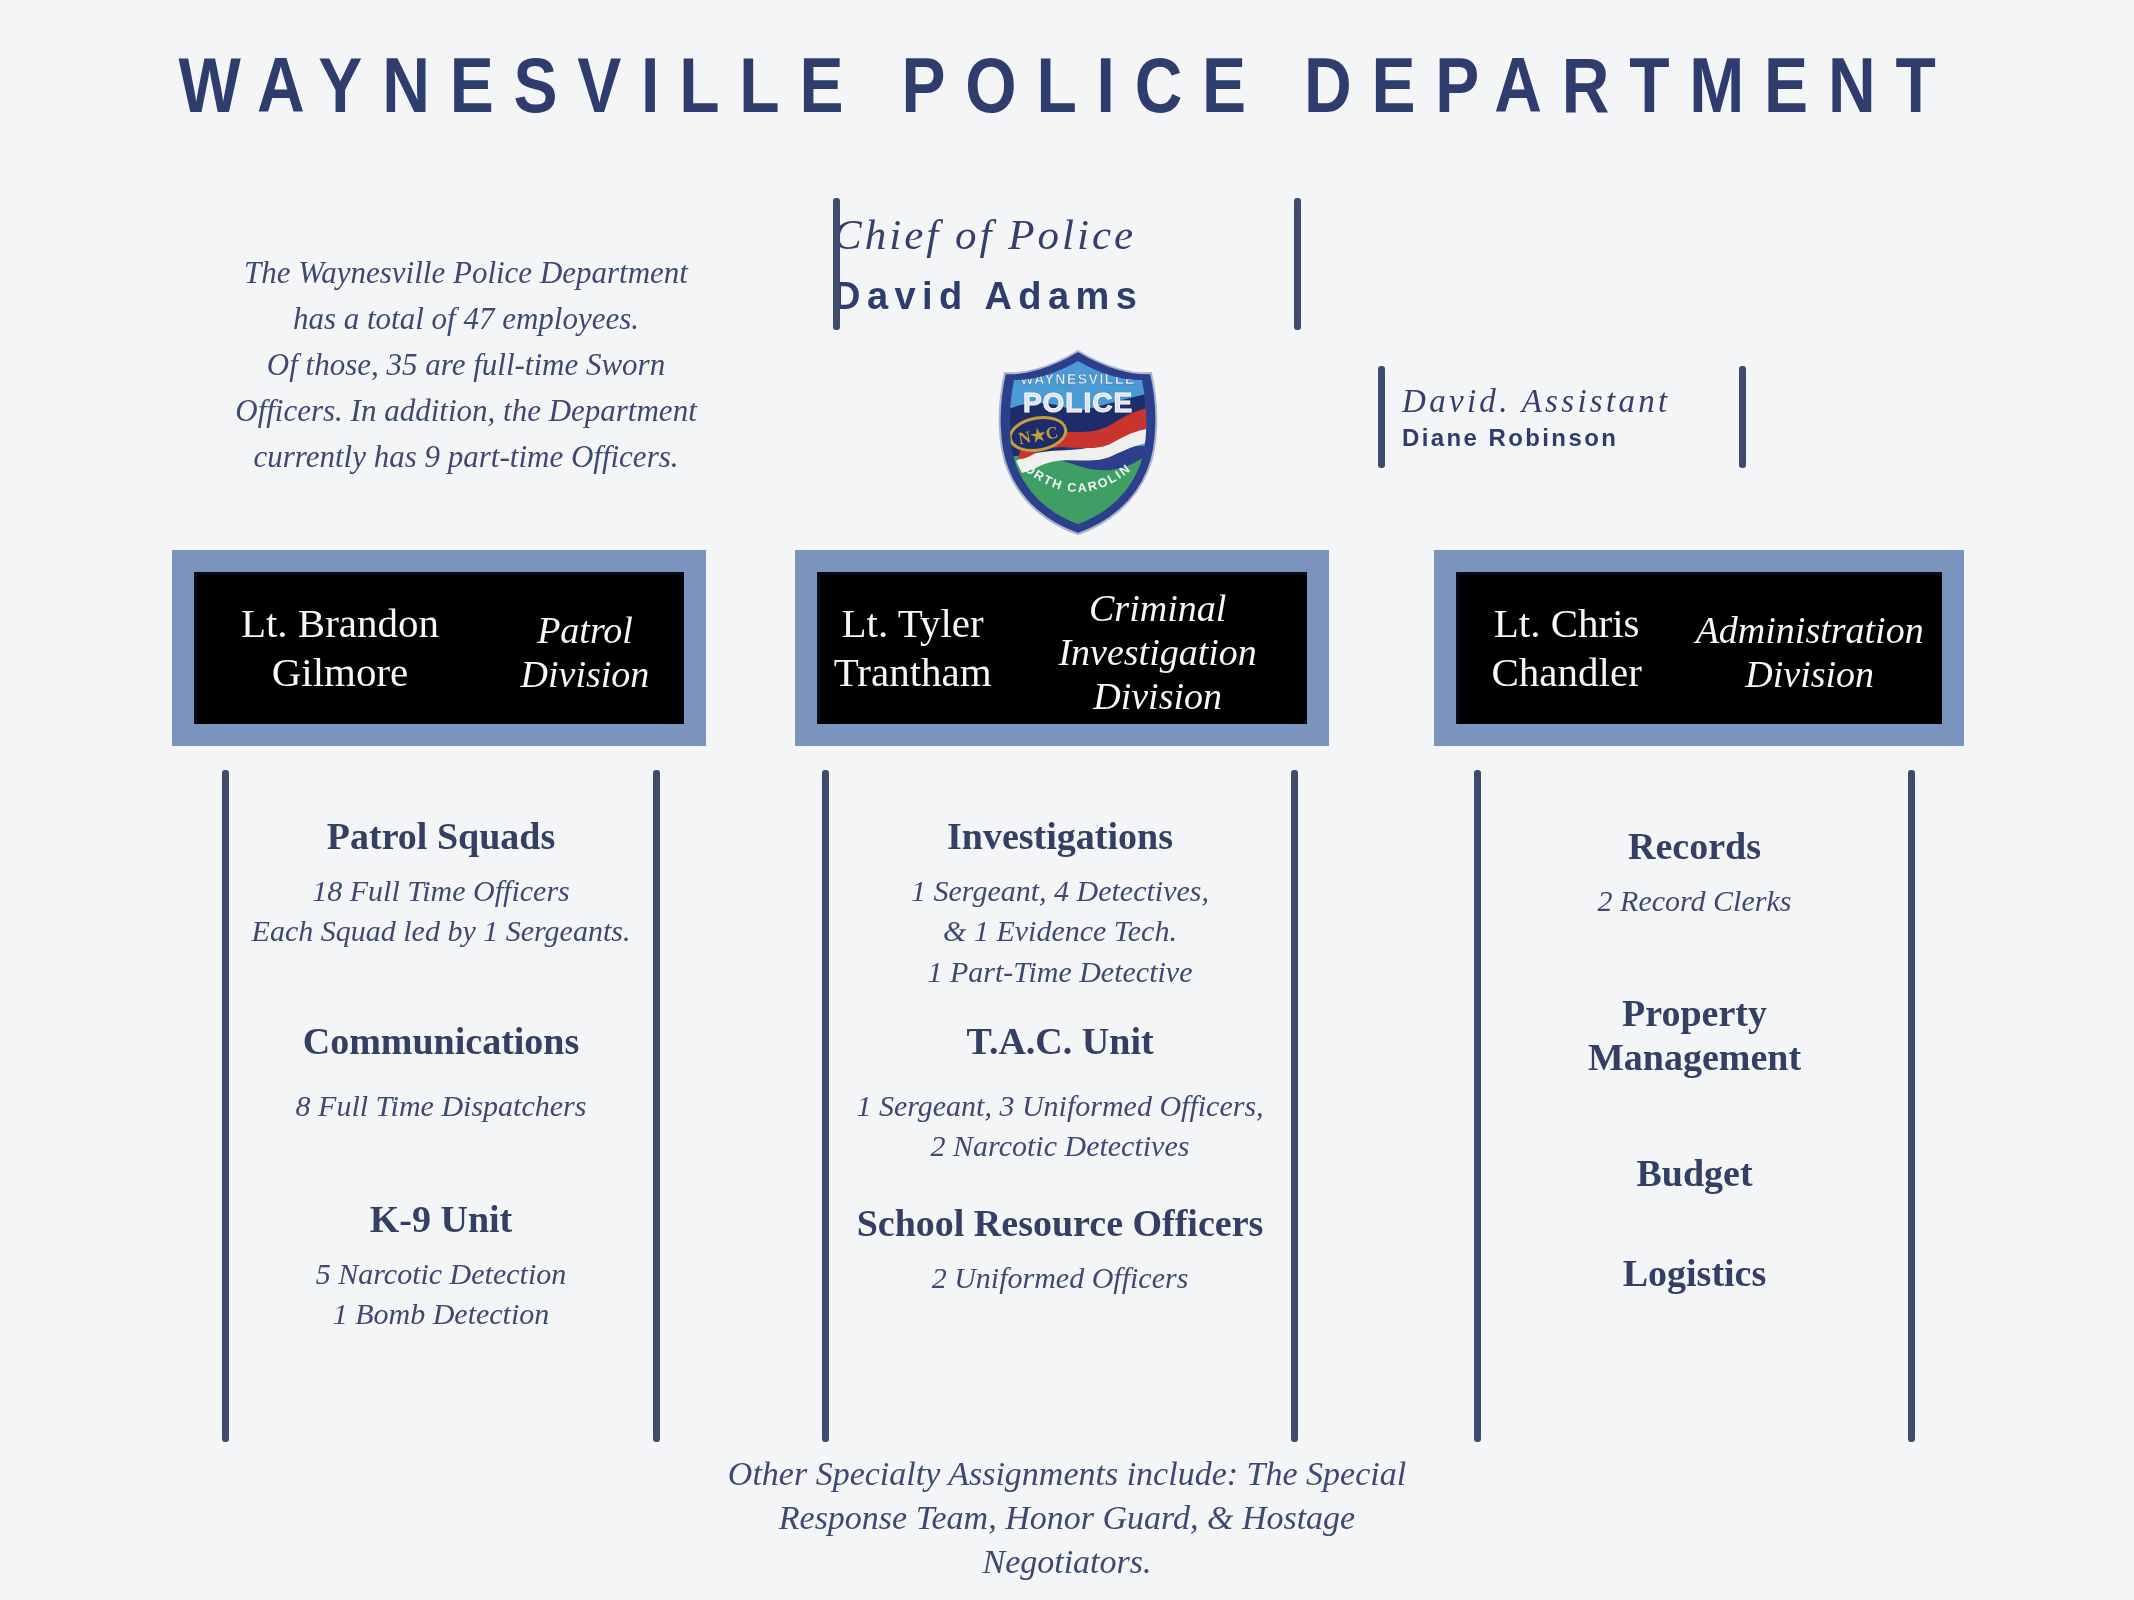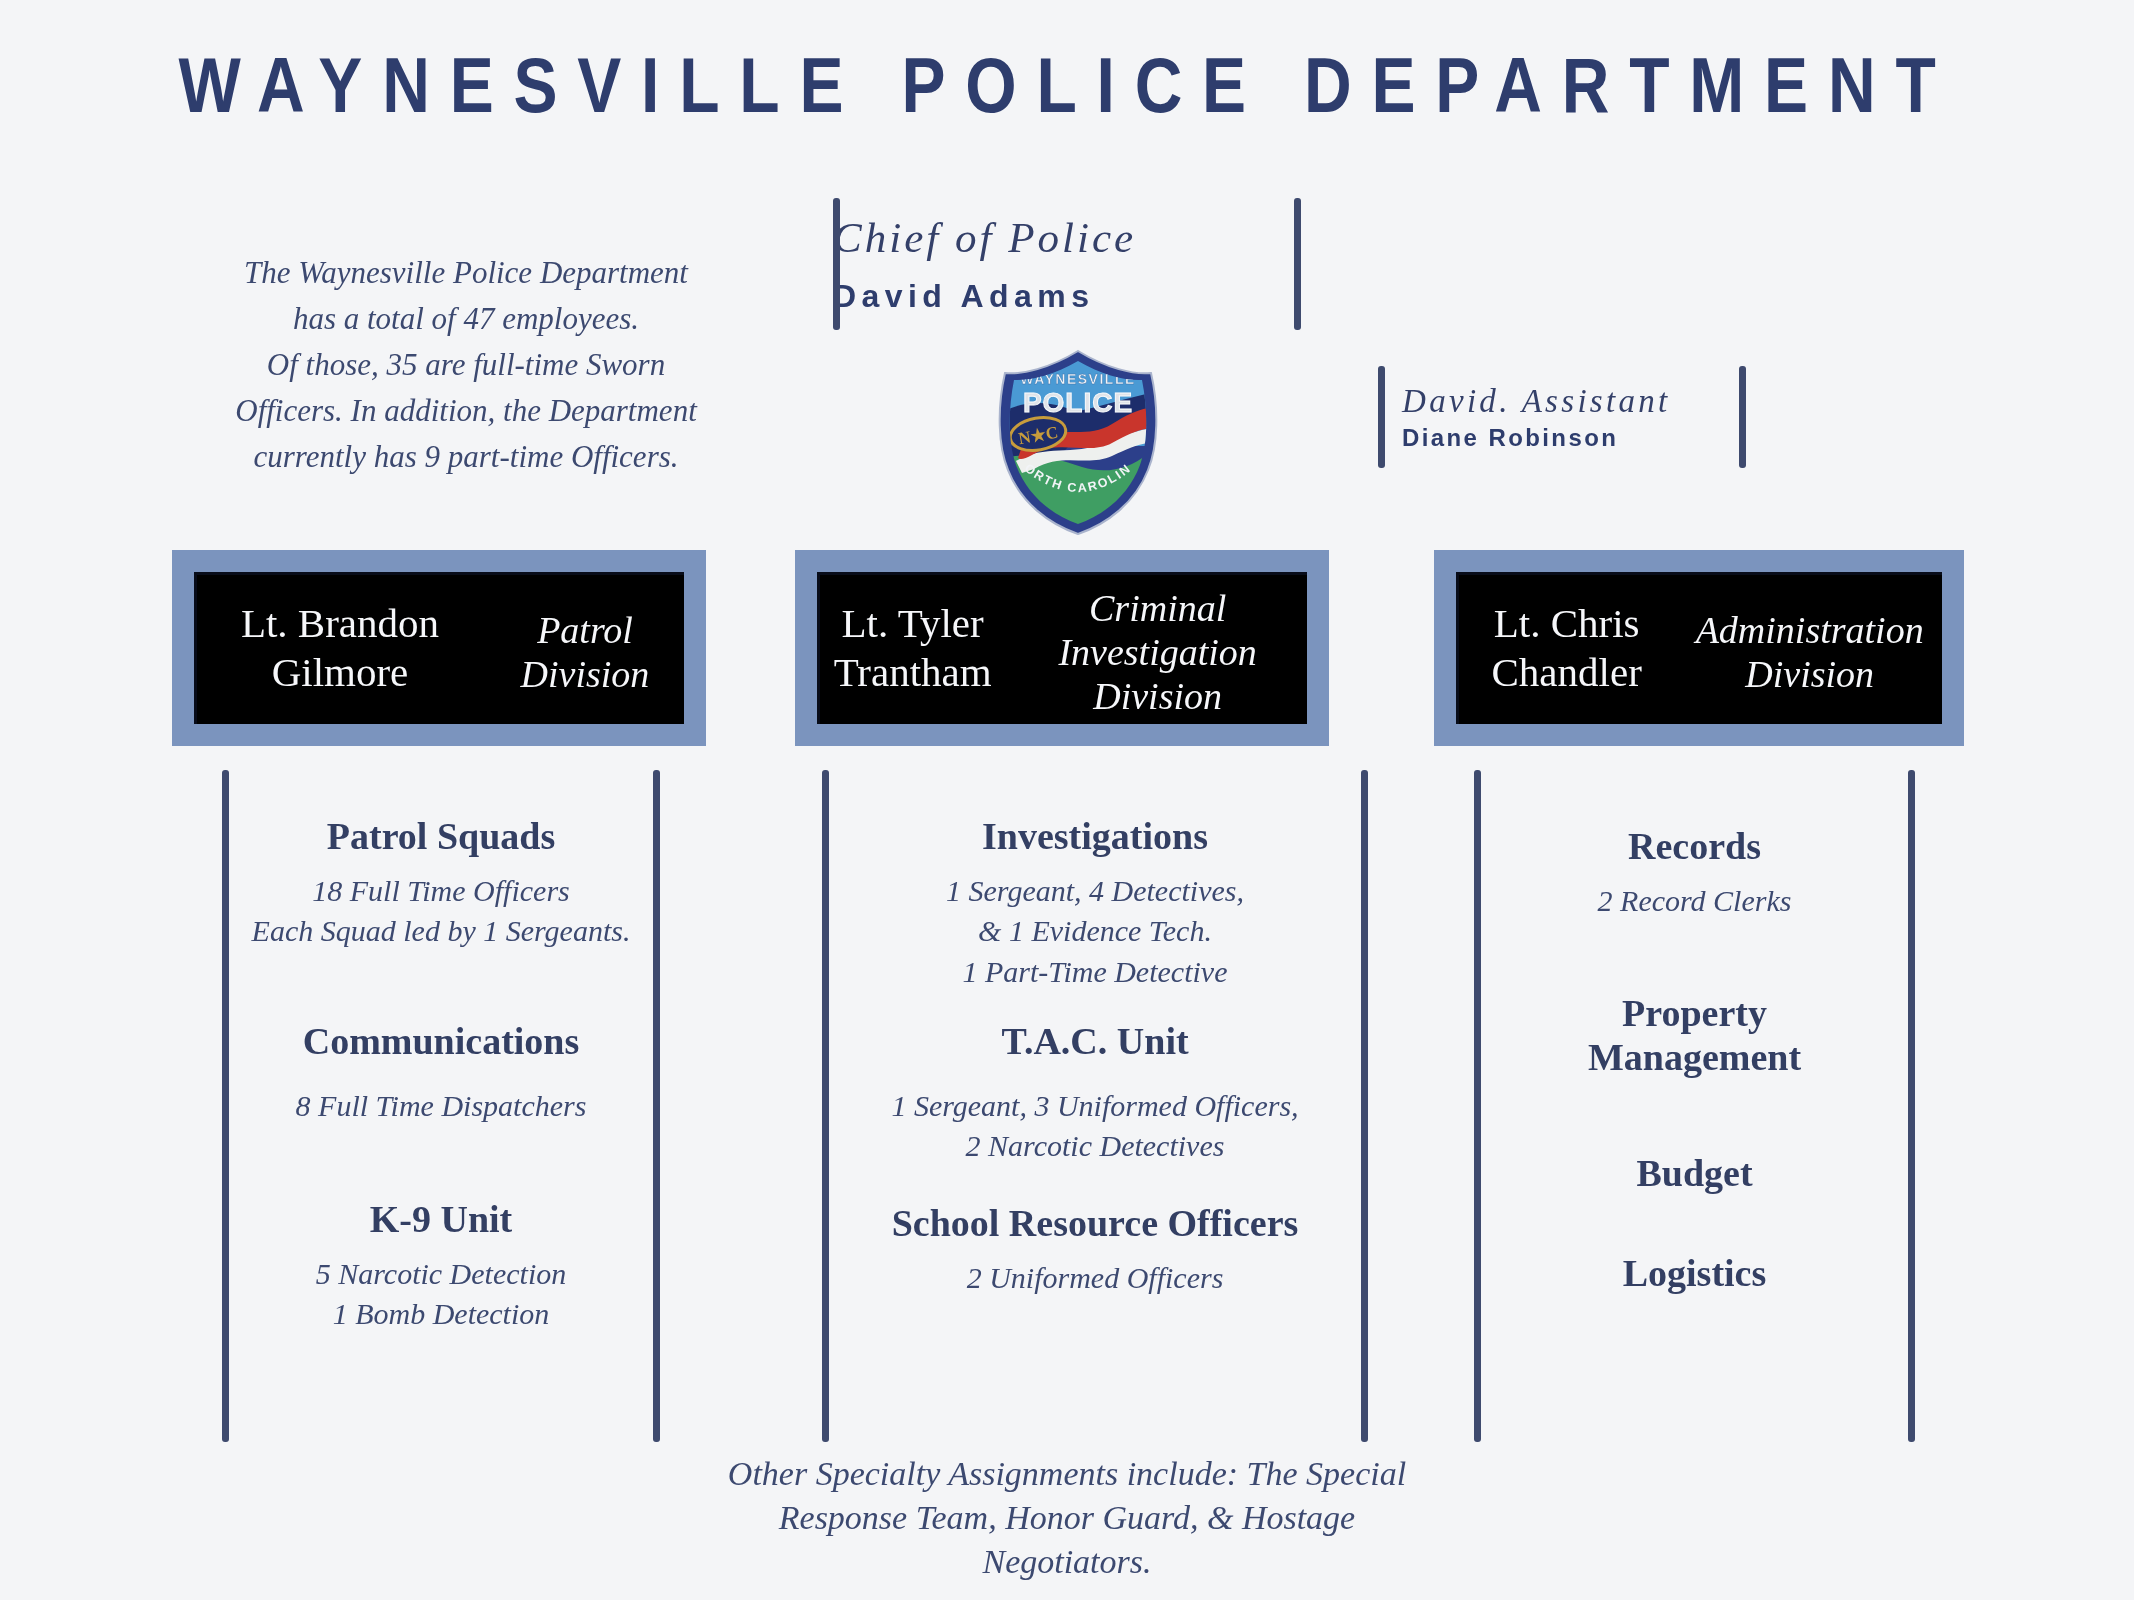--- a/index.html
+++ b/index.html
@@ -15,21 +15,21 @@
 
   .intro{position:absolute;left:148px;top:250px;width:636px;text-align:center;
     font-style:italic;font-size:31px;line-height:46px;color:#3c4970;}
 
   .pillar-block{position:absolute;display:flex;flex-direction:column;justify-content:center;}
   .vbar{position:absolute;top:0;bottom:0;width:7px;background:#3e4a6e;border-radius:3px;}
   .vbar.left{left:0;} .vbar.right{right:0;}
 
   .chief-block{left:833px;top:198px;width:468px;height:132px;text-align:left;}
   .chief-role{font-style:italic;font-size:43px;letter-spacing:0.07em;color:#344069;}
-  .chief-name{font-family:"Liberation Sans",sans-serif;font-weight:700;font-size:32px;
+  .chief-name{font-family:"Liberation Sans",sans-serif;font-weight:700;font-size:38px;
     letter-spacing:0.17em;color:#2e3d6d;margin-top:16px;}
 
   .admin-block{left:1378px;top:366px;width:368px;height:102px;text-align:left;padding-left:24px;box-sizing:border-box;}
   .admin-role{font-style:italic;font-size:33px;letter-spacing:0.10em;color:#344069;}
   .admin-name{font-family:"Liberation Sans",sans-serif;font-weight:700;font-size:24px;
     letter-spacing:0.10em;color:#2e3d6d;margin-top:4px;}
 
   .division-box{position:absolute;top:550px;height:196px;background:#7b94be;
     box-sizing:border-box;padding:22px;}
   .division-inner{width:100%;height:100%;background:#000000;box-sizing:border-box;
@@ -145,21 +145,21 @@
       <div class="unit-title">Communications</div>
       <div class="unit-line first" style="margin-top:22px;">8 Full Time Dispatchers</div>
     </div>
     <div class="unit" style="top:428px;">
       <div class="unit-title">K-9 Unit</div>
       <div class="unit-line first">5 Narcotic Detection</div>
       <div class="unit-line">1 Bomb Detection</div>
     </div>
   </div>
 
-  <div class="column" style="left:822px;width:546px;">
+  <div class="column" style="left:822px;width:476px;">
     <span class="vbar left"></span>
     <span class="vbar right"></span>
     <div class="unit" style="top:45px;">
       <div class="unit-title">Investigations</div>
       <div class="unit-line first">1 Sergeant, 4 Detectives,</div>
       <div class="unit-line">&amp; 1 Evidence Tech.</div>
       <div class="unit-line">1 Part-Time Detective</div>
     </div>
     <div class="unit" style="top:250px;">
       <div class="unit-title">T.A.C. Unit</div>

